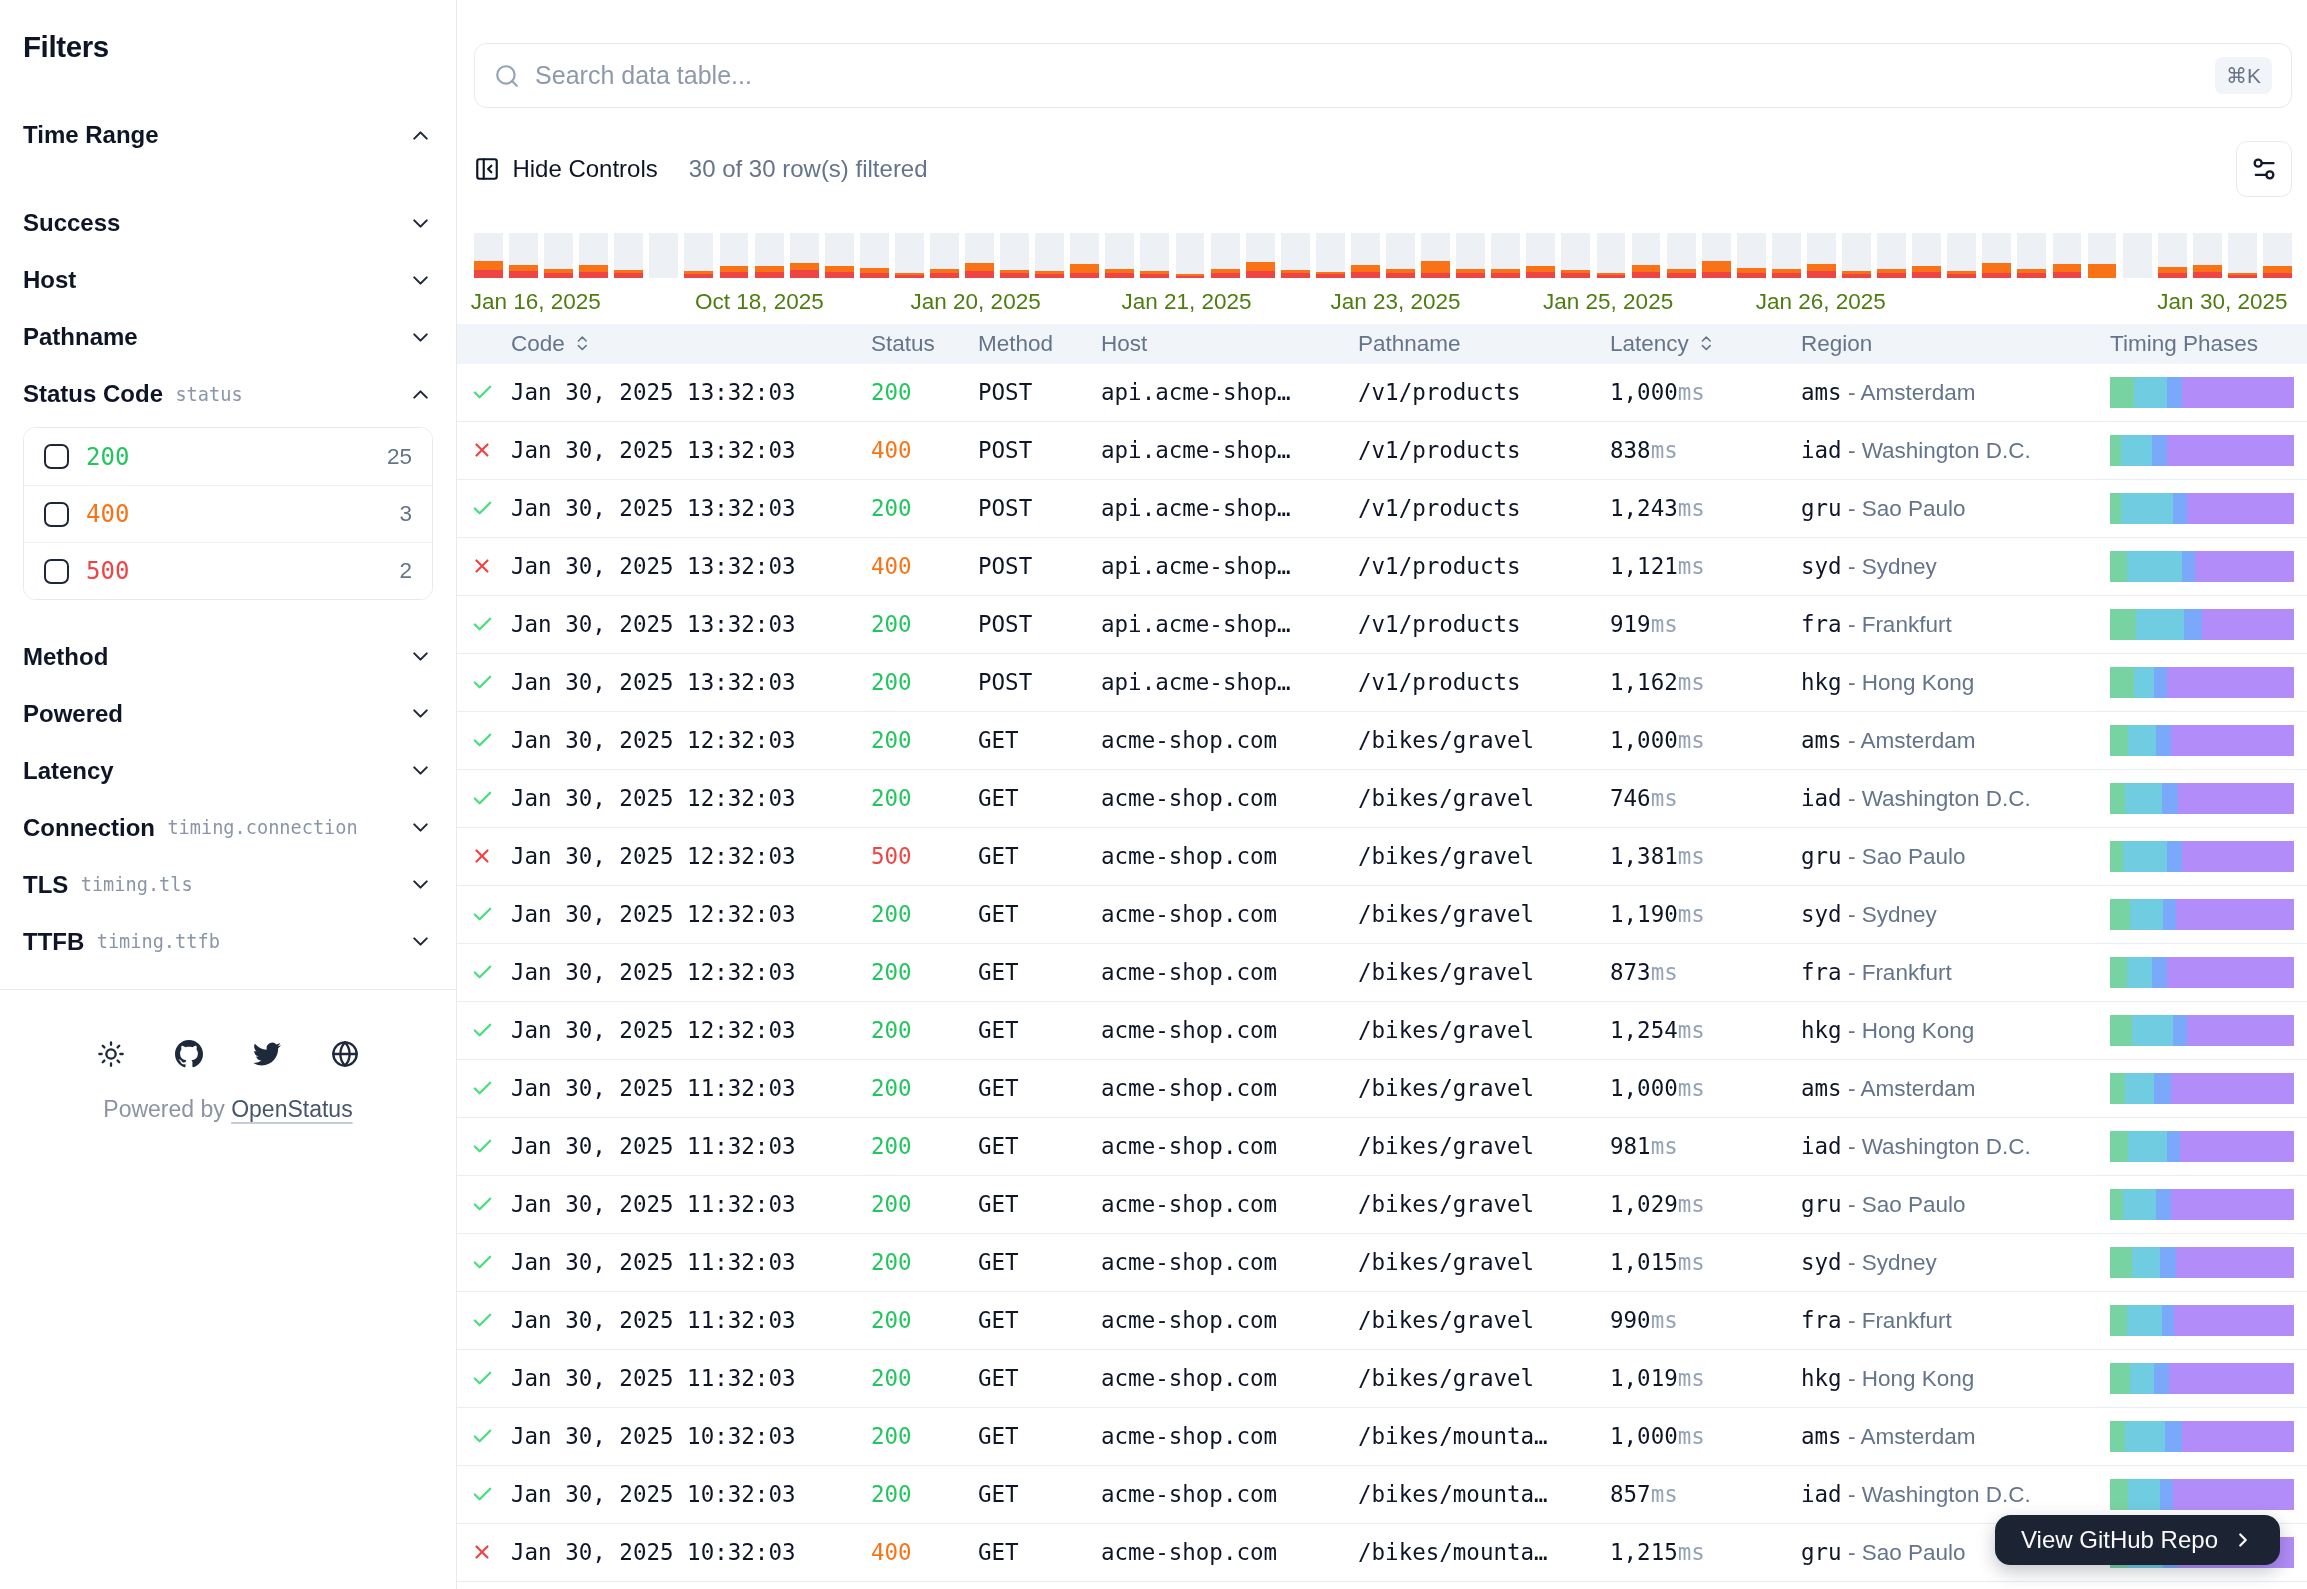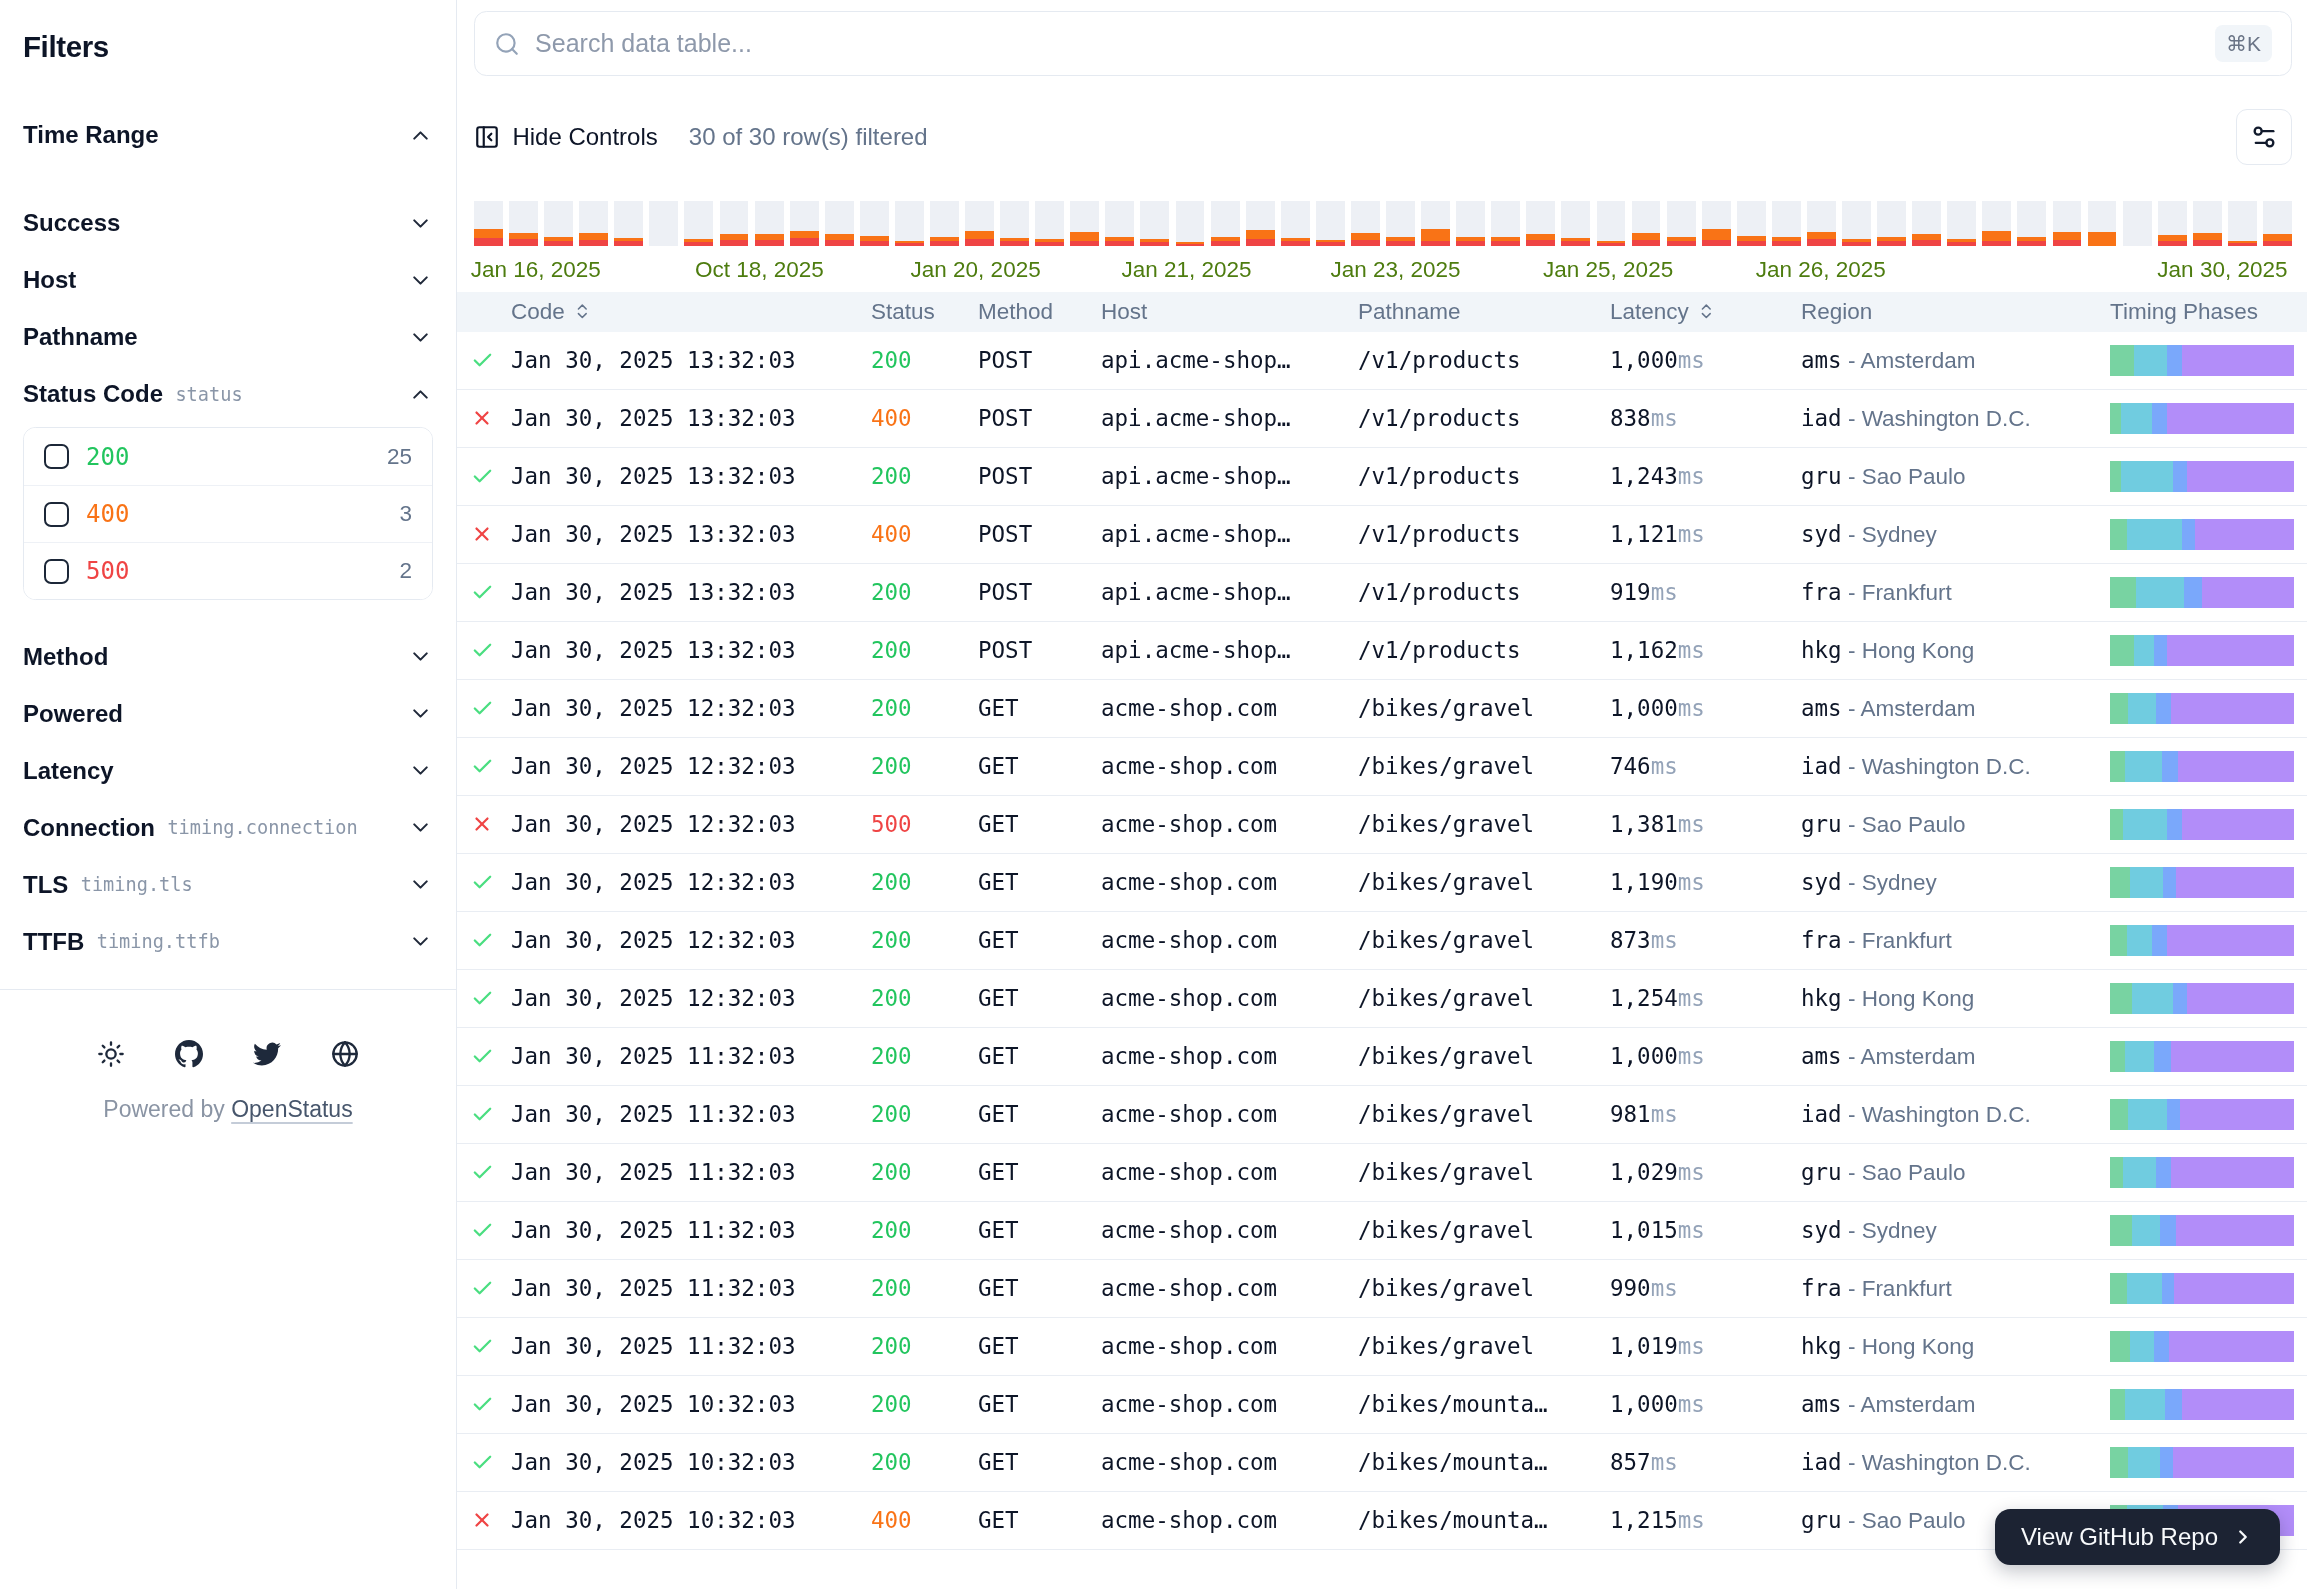--- a/index.html
+++ b/index.html
@@ -26,21 +26,21 @@
   .cbox { width: 25px; height: 25px; border: 2.3px solid #1c2738; border-radius: 7px; background: #fff; flex-shrink: 0; }
   .opt-label { font-size: 24px; }
   .opt-count { margin-left: auto; font-size: 22.5px; color: #64748b; }
   .side-divider { height: 1.6px; background: #e5eaf1; margin: 18.6px -23px 0 -23px; }
   .side-footer { display: flex; justify-content: center; gap: 50px; margin-top: 50px; color: #1e293b; }
   .side-footer .fico { cursor: pointer; }
   .powered { text-align: center; margin-top: 28px; font-size: 23px; color: #8a94a4; }
   .powered a { color: #47566c; text-decoration: underline; text-underline-offset: 4.7px; text-decoration-color: #c4ccd8; cursor: pointer; }
 
   
-  .main { width: 1850px; display: flex; flex-direction: column; position: relative; }
+  .main { width: 1850px; display: flex; flex-direction: column; position: relative; margin-top: 32px; }
   .pad { margin-left: 17px; margin-right: 15.5px; }
 
   .searchbox { margin-top: 11px; height: 65px; border: 1.6px solid #e5eaf1; border-radius: 12.4px; display: flex; align-items: center; gap: 15.5px; padding: 0 18.6px; }
   .searchbox input { flex: 1; border: none; outline: none; font-size: 25px; color: #0d1527; font-family: "Liberation Sans", sans-serif; background: transparent; }
   .searchbox input::placeholder { color: #8e99ab; }
   .kbd { background: #f1f5f9; border-radius: 7.8px; padding: 6.2px 11px; font-size: 21px; color: #6a7486; }
 
   .controls { margin-top: 33px; height: 56px; display: flex; align-items: center; }
   .hidebtn { display: flex; align-items: center; gap: 12.4px; font-size: 24px; font-weight: 500; color: #0d1527; background: none; border: none; cursor: pointer; font-family: "Liberation Sans", sans-serif; }
   .filtered { margin-left: 31px; font-size: 24px; color: #64748b; }
@@ -61,21 +61,21 @@
   .tr { height: 58px; border-bottom: 1.6px solid #e9edf3; font-size: 22.5px; cursor: pointer; background: #fff; }
   .td { overflow: hidden; white-space: nowrap; }
   .c-check { padding-left: 14px; }
   .unit { color: #94a3b8; }
   .rcode { color: #0d1527; }
   .city { color: #64748b; }
   .okmark { color: #4ade80; } .errmark { color: #ef4444; }
   .phasebar { display: flex; height: 31px; width: 184px; overflow: hidden; }
   .seg { height: 100%; }
 
-  .ghbtn { position: fixed; right: 27px; bottom: 24px; height: 56px; padding: 0 26px; background: #1c2333; color: #f8fafc;
+  .ghbtn { position: fixed; right: 27px; bottom: 24px; height: 50px; padding: 0 26px; background: #1c2333; color: #f8fafc;
            border: none; border-radius: 15.5px; font-size: 24px; font-weight: 500; font-family: "Liberation Sans", sans-serif;
            display: flex; align-items: center; gap: 14px; cursor: pointer; box-shadow: 0 6.2px 18.6px rgba(15,23,42,.25); justify-content: center; }
 </style>
 </head>
 <body>
 
 <aside class="sidebar">
   <h1 class="filters-title">Filters</h1>
 
   <div class="sec sec-timerange">

